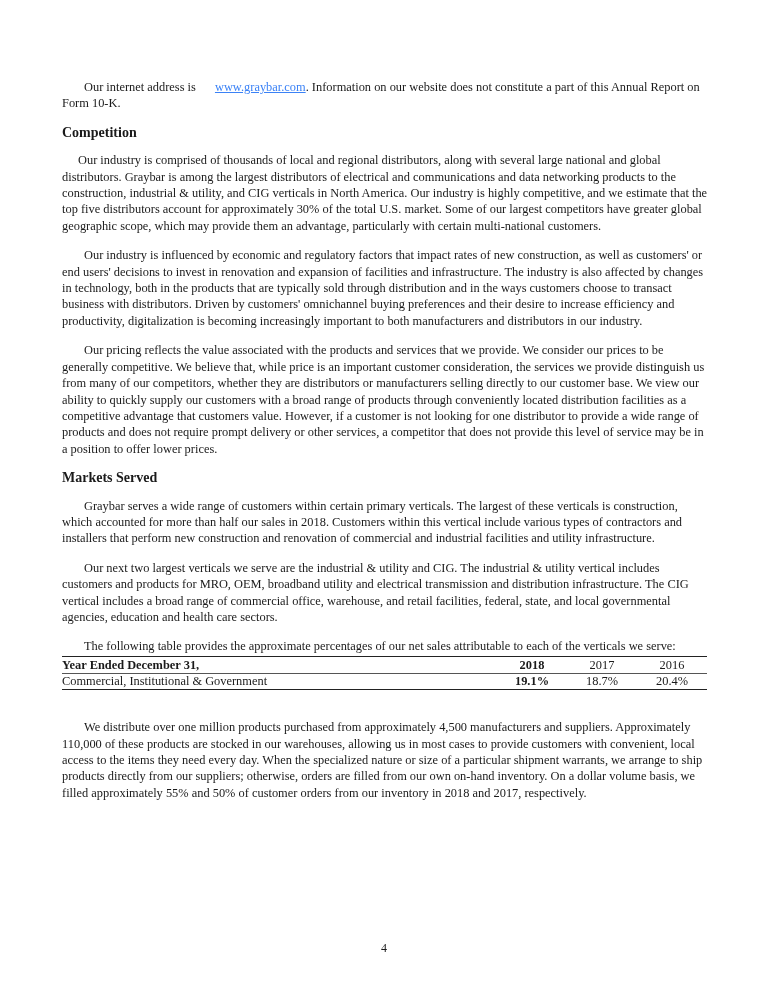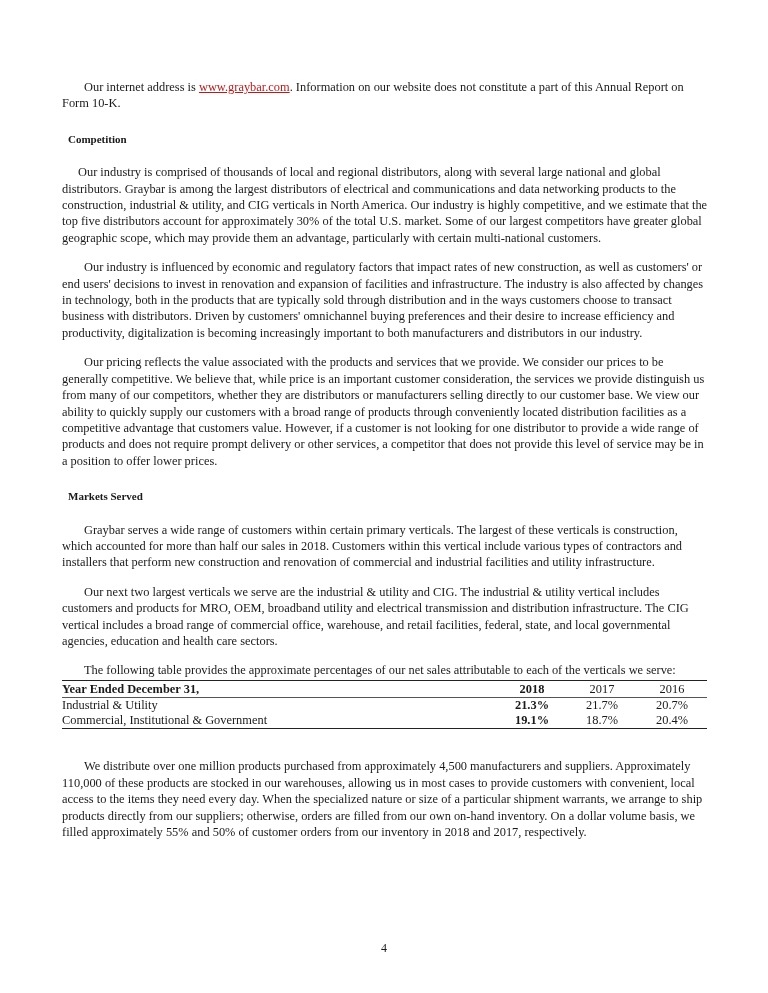--- a/index.html
+++ b/index.html
@@ -6,22 +6,22 @@
     body {
       width: 768px; height: 993px; position: relative; overflow: hidden;
       font-family: "Liberation Serif", "DejaVu Serif", serif;
       color: #1a1a1a; font-size: 12.4px; line-height: 16.4px;
     }
     .page { position: absolute; left: 62px; top: 66px; width: 646px; }
     p { margin: 0; text-align: left; }
     .indent { text-indent: 22px; }
     .gap { height: 13px; }
     .gap-sm { height: 11px; }
-    h2 { margin: 6px; font-size: 11px; font-weight: bold; line-height: 16.4px; }
-    a.link { color: #b91c1c; text-decoration: underline; }
+    h2 { margin: 0; font-size: 14px; font-weight: bold; line-height: 16.4px; }
+    a.link { color: #3b82f6; text-decoration: underline; margin-left: 16px; }
     table.verticals {
       width: 645px; border-collapse: collapse; margin-top: 1px;
       font-size: 12.4px; line-height: 15.2px;
     }
     table.verticals thead tr th {
       border-top: 1.5px solid #222; border-bottom: 1.5px solid #555;
       padding: 1px 0 0 0; text-align: left; font-weight: bold;
     }
     table.verticals th.num, table.verticals td.num { text-align: center; }
     table.verticals th.y2017, table.verticals th.y2016 { font-weight: normal; }
@@ -73,26 +73,20 @@
     <thead>
       <tr>
         <th>Year Ended December 31,</th>
         <th class="num">2018</th>
         <th class="num y2017">2017</th>
         <th class="num y2016">2016</th>
       </tr>
     </thead>
     <tbody>
       <tr>
-        <td>Industrial &amp; Utility</td>
-        <td class="num bold">21.3%</td>
-        <td class="num">21.7%</td>
-        <td class="num">20.7%</td>
-      </tr>
-      <tr>
         <td>Commercial, Institutional &amp; Government</td>
         <td class="num bold">19.1%</td>
         <td class="num">18.7%</td>
         <td class="num">20.4%</td>
       </tr>
     </tbody>
   </table>
 
   <div class="gap" style="height:18px"></div>
   <div class="gap-sm"></div>

